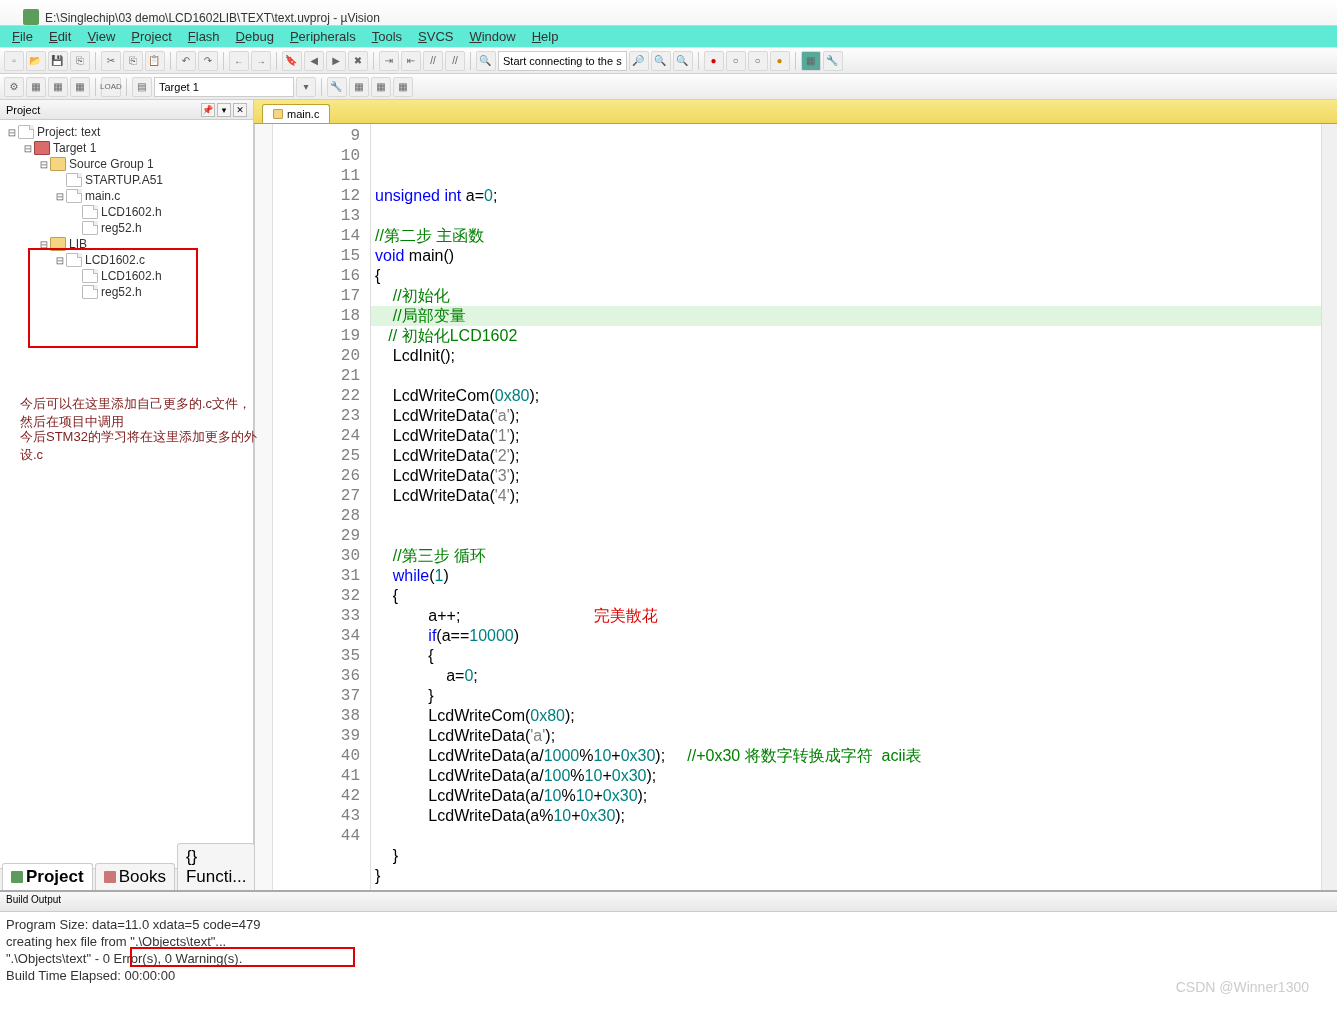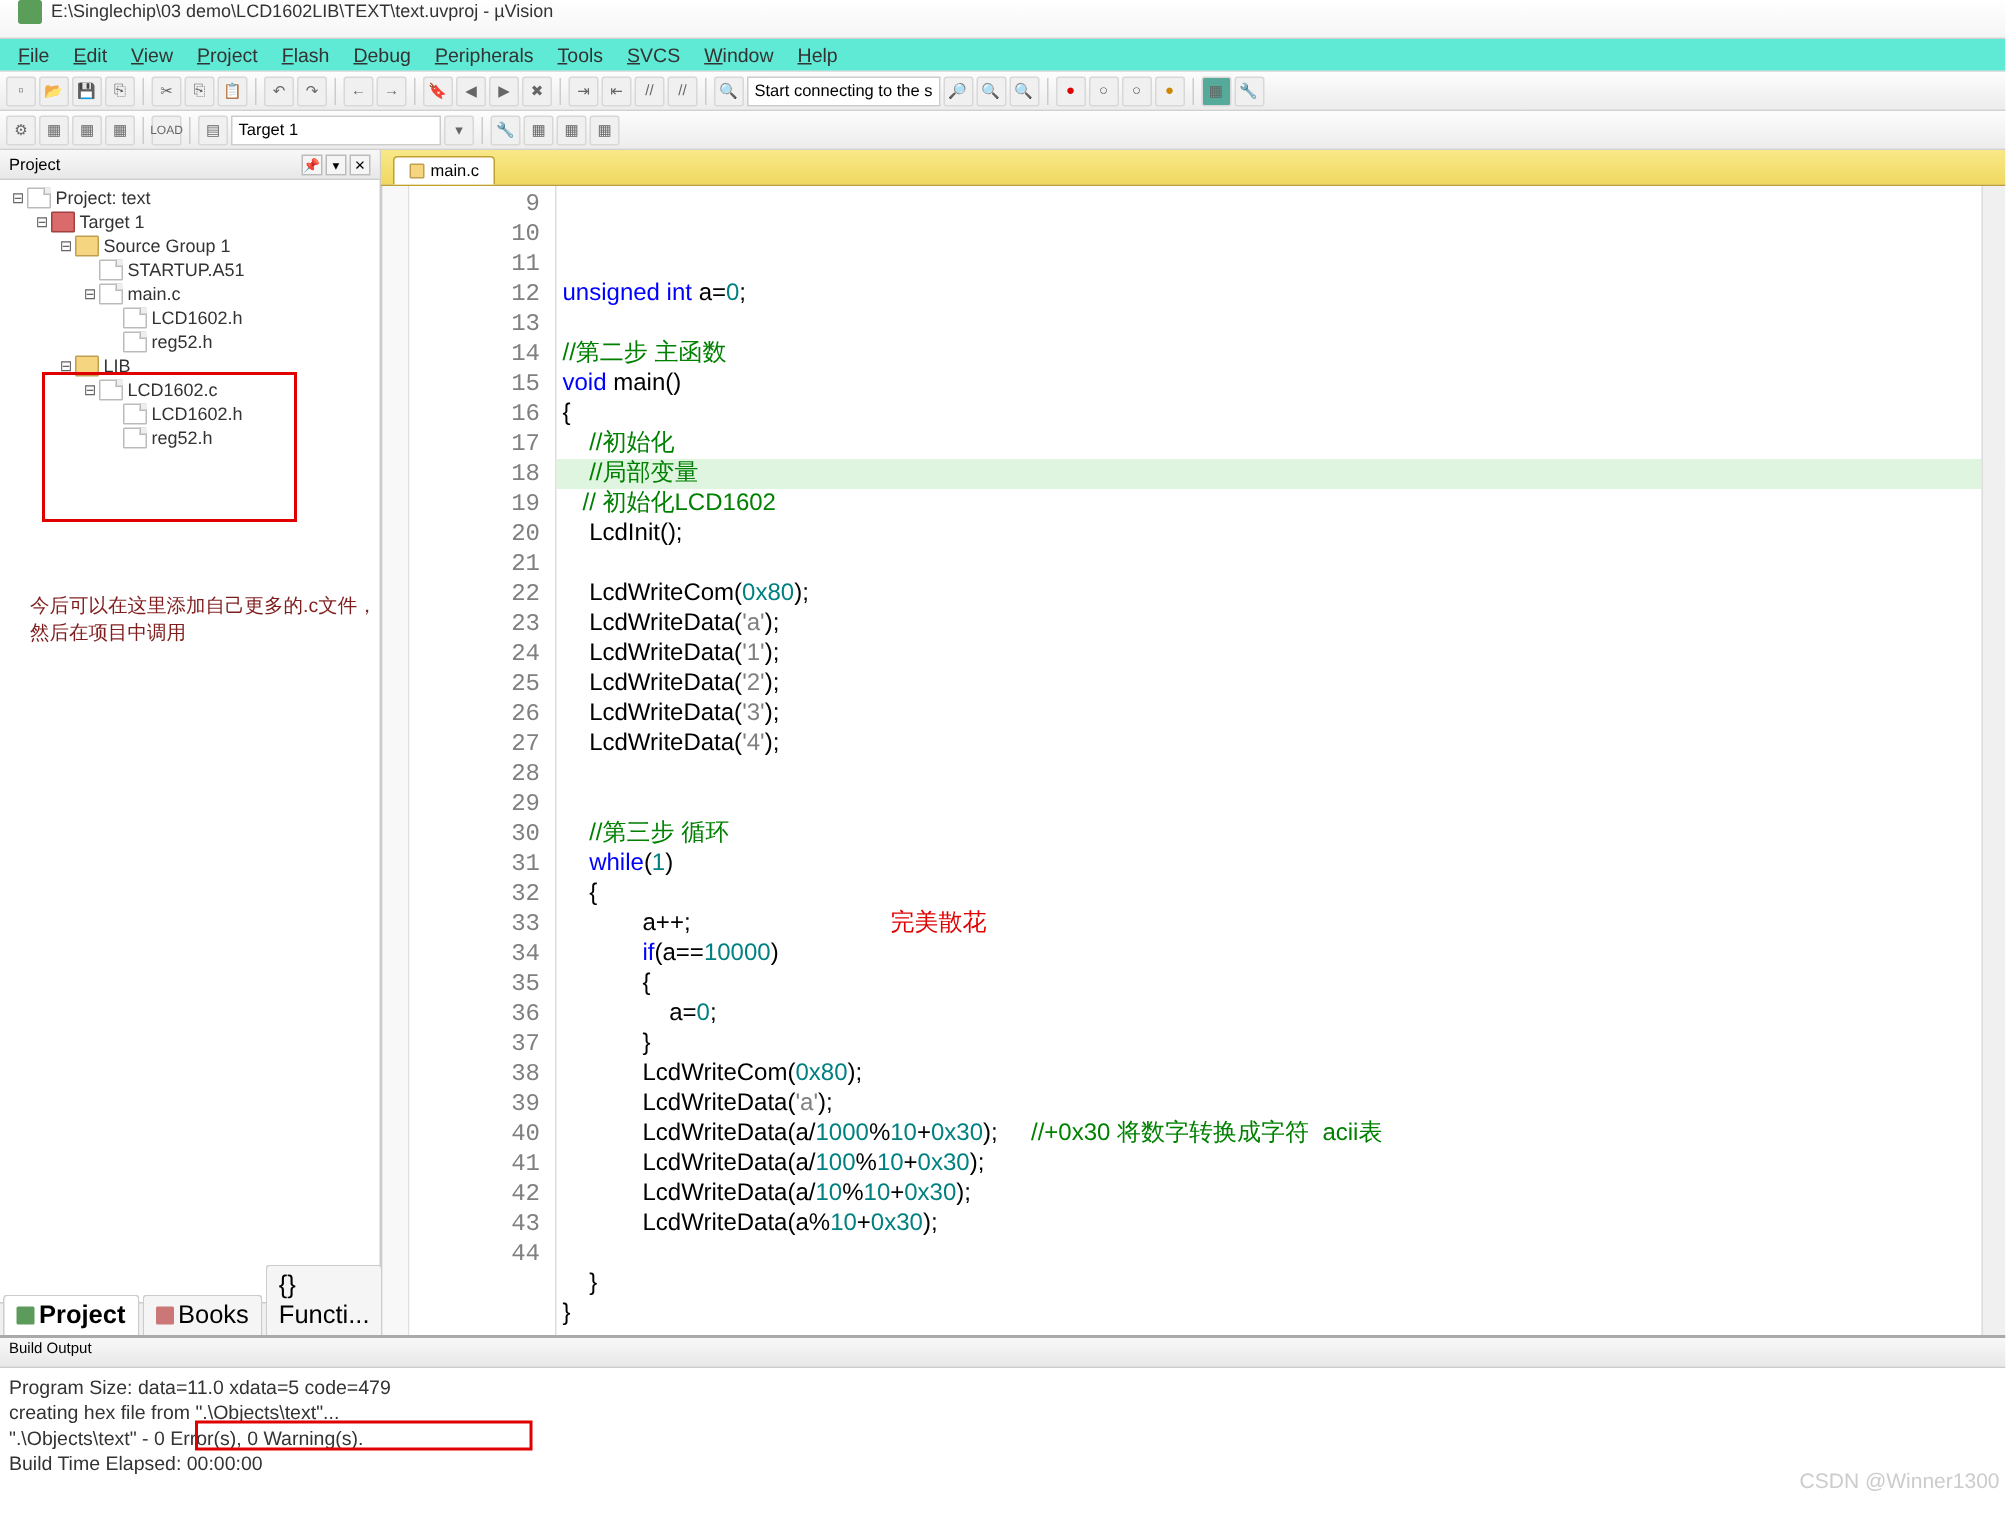--- a/index.html
+++ b/index.html
@@ -1,17 +1,17 @@
 <!DOCTYPE html>
 <html><head>
 <meta charset="utf-8">
 <style>
 * { margin: 0; padding: 0; box-sizing: border-box; font-family: "Segoe UI", Tahoma, sans-serif; }
 body { width: 1337px; height: 1011px; background: #fff; overflow: hidden; position: relative; font-size: 12px; }
-.titlebar { height: 26px; background: linear-gradient(#fff,#f5f5f5); border-bottom: 1px solid #d0d0d0; display: flex; align-items: flex-start; padding: 0 12px; }
+.titlebar { height: 26px; background: linear-gradient(#fff,#f5f5f5); border-bottom: 1px solid #d0d0d0; display: flex; align-items: flex-end; padding: 0 23px; }
 .titlebar .icon { width: 16px; height: 16px; background: #5a9e5a; border-radius: 2px; margin-right: 6px; }
 .titlebar .title { font-size: 12px; color: #333; }
 .menubar { height: 22px; display: flex; align-items: center; padding: 0 4px; background: #5eead4; border-bottom: 1px solid #e0e0e0; }
 .menubar span { padding: 2px 8px; font-size: 13px; color: #333; cursor: default; }
 .menubar span u { text-decoration: underline; }
 .toolbar { height: 26px; background: linear-gradient(#fdfdfd,#ececec); border-bottom: 1px solid #d0d0d0; display: flex; align-items: center; padding: 0 4px; gap: 2px; }
 .tb-btn { width: 20px; height: 20px; background: #f0f0f0; border: 1px solid #d8d8d8; border-radius: 2px; display:inline-flex; align-items:center; justify-content:center; font-size:10px; color:#666;}
 .tb-sep { width: 1px; height: 18px; background: #ccc; margin: 0 3px; }
 .tb-combo { height: 20px; border: 1px solid #ccc; background: #fff; font-size: 11px; padding: 0 4px; min-width: 100px; display:inline-flex; align-items:center; }
 .main { display: flex; height: 790px; }
@@ -45,21 +45,21 @@
 .hl-line{ position:absolute; left:0; right:0; height:20px; background:#e0f5e0; z-index:0;}
 .code-content{position:relative; z-index:1;}
 .kw { color:#0000ff; }
 .num { color:#008080; }
 .cmt { color:#008000; }
 .str { color:#808080; }
 .red-inline{ color:#e00000;}
 .build-output { border-top: 2px solid #aaa; }
 .build-header { height: 20px; background:linear-gradient(#f8f8f8,#e8e8e8); padding:2px 6px; font-size:10px; border-bottom:1px solid #ccc;}
 .build-body { font-family:"Courier New",monospace; font-size:13px; padding:4px 6px; line-height:17px; color:#333; position:relative; height:80px;}
-.watermark { position:absolute; right:4px; bottom:16px; color:#ccc; font-size:14px;}
+.watermark { position:absolute; right:28px; bottom:16px; color:#ccc; font-size:14px;}
 .scroll-track{position:absolute; right:0; top:0; bottom:0; width:16px; background:#f0f0f0; border-left:1px solid #ddd;}
 </style>
 </head>
 <body>
 
 <div class="titlebar">
   <span class="icon"></span>
   <span class="title">E:\Singlechip\03 demo\LCD1602LIB\TEXT\text.uvproj - µVision</span>
 </div>
 
@@ -193,20 +193,21 @@
           <span class="ficon file"></span>
           <span>LCD1602.h</span>
         </div>
       <div class="tree-item" style="padding-left:80px">
           <span class="ficon file"></span>
           <span>reg52.h</span>
         </div>
 
       <div class="red-box" style="left:28px; top:128px; width:170px; height:100px;"></div>
       <div class="red-text" style="left:20px; top:275px; width:240px;">今后可以在这里添加自己更多的.c文件，然后在项目中调用</div>
+      <div class="red-text" style="left:20px; top:308px; width:240px;">今后STM32的学习将在这里添加更多的外设.c</div>
     </div>
     <div class="tabs-row">
       <div class="tab active ico">
           <span class="ti"></span>
           <span>Project</span>
         </div>
       <div class="tab ico">
           <span class="ti" style="background:#c77;"></span>
           <span>Books</span>
         </div>

